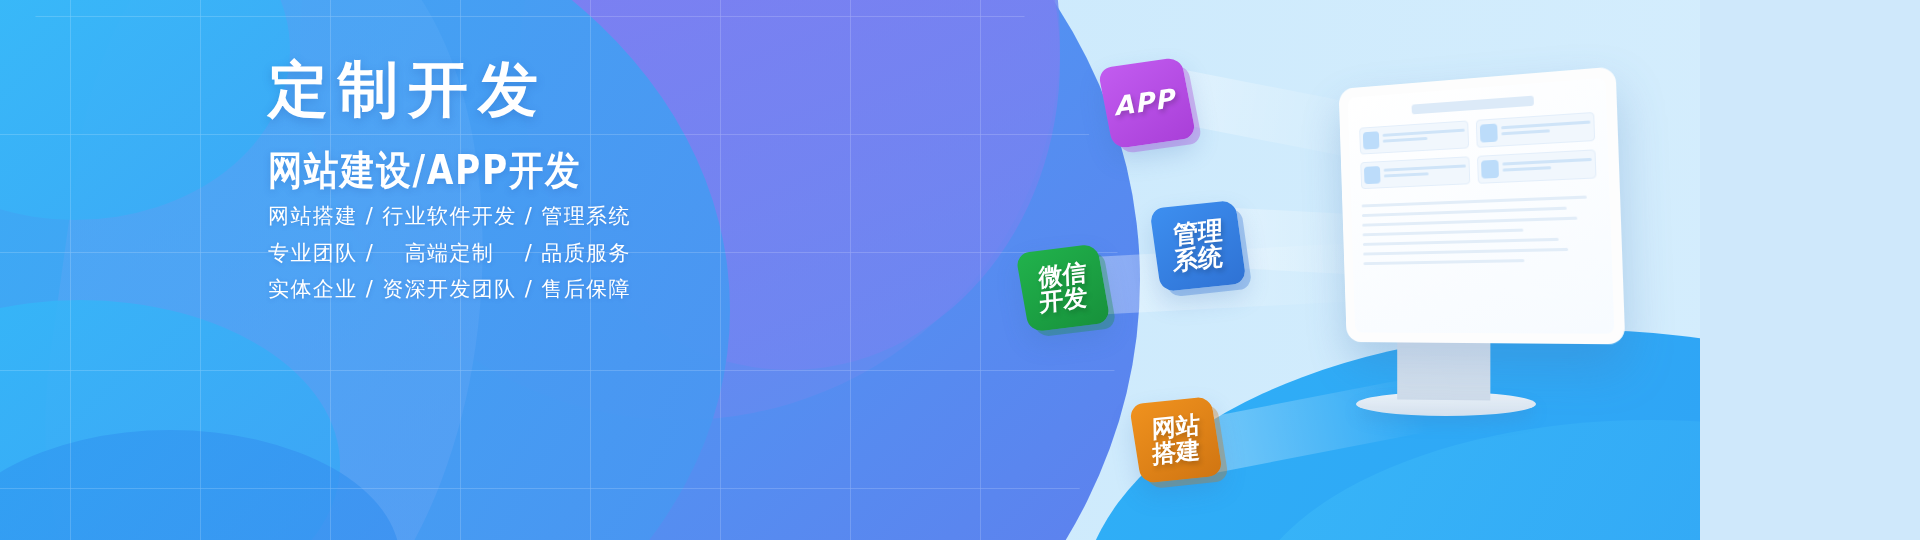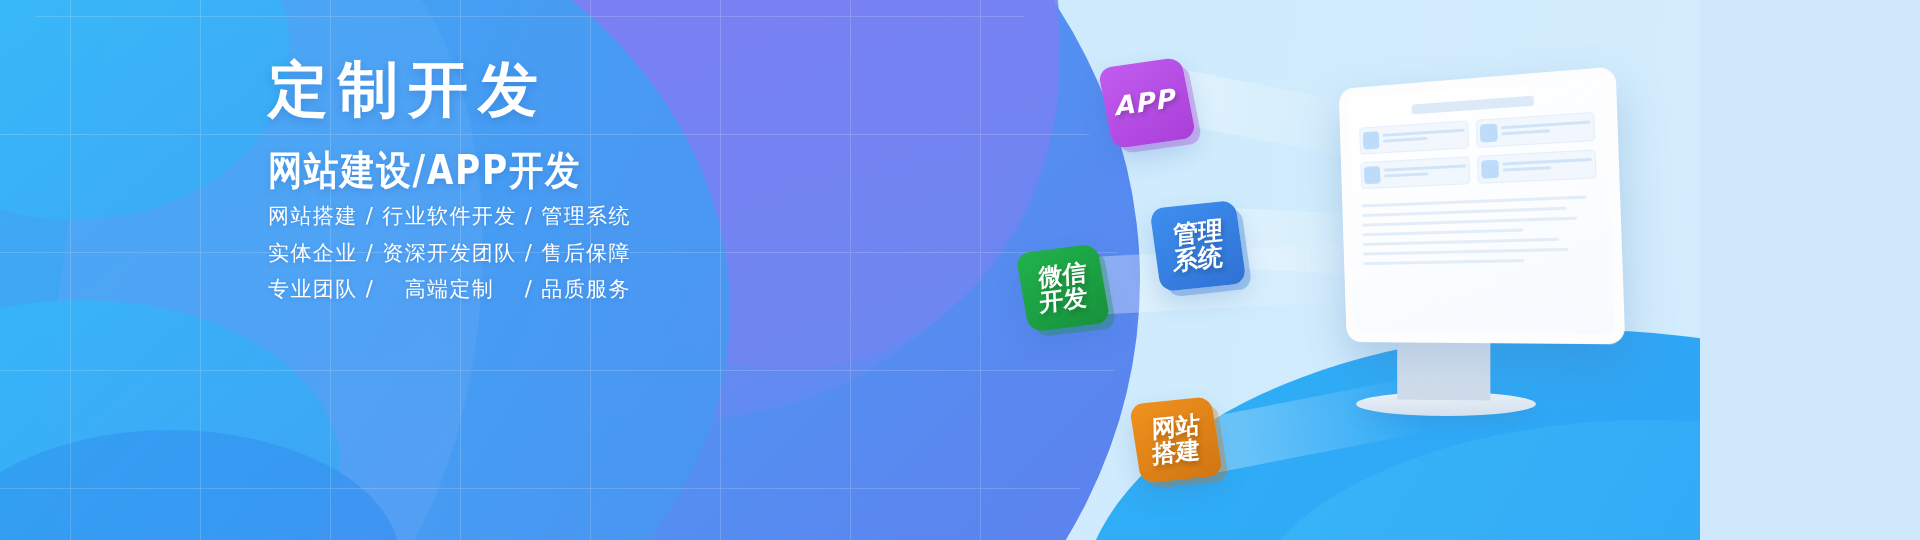--- a/index.html
+++ b/index.html
@@ -144,22 +144,22 @@
   <div class="beam" style="left:1160px;top:88px;width:230px;height:54px;transform:rotate(11deg);"></div>
   <div class="beam" style="left:1205px;top:212px;width:210px;height:60px;transform:rotate(3deg);"></div>
   <div class="beam" style="left:1075px;top:250px;width:300px;height:58px;transform:rotate(-3deg);"></div>
   <div class="beam" style="left:1175px;top:400px;width:250px;height:56px;transform:rotate(-11deg);"></div>
 
   <div class="copy">
     <div class="title">定制开发</div>
     <div class="subtitle">网站建设/APP开发</div>
     <div class="desc">
       <div class="desc-line">网站搭建 / 行业软件开发 / 管理系统</div>
+      <div class="desc-line">专业团队 /　 高端定制　 / 品质服务</div>
       <div class="desc-line">实体企业 / 资深开发团队 / 售后保障</div>
-      <div class="desc-line">专业团队 /　 高端定制　 / 品质服务</div>
     </div>
   </div>
 
   <div class="cards">
 
     <div class="card" id="card-app" style="left: 1105px; top: 62px; width: 84px; height: 82px; transform: rotate(-11deg) skewY(3deg); background: linear-gradient(150deg, rgb(194, 92, 240) 0%, rgb(169, 63, 216) 100%); box-shadow: rgba(169, 63, 216, 0.333) 6px 7px 0px -1px, rgba(60, 110, 180, 0.22) 0px 12px 24px;">
       <div class="ctext" style="font-size:26px;font-style:italic;letter-spacing:1px;">APP</div>
     </div>
 
     <div class="card" id="card-manage" style="left: 1155px; top: 204px; width: 86px; height: 84px; transform: rotate(-8deg) skewY(2deg); background: linear-gradient(150deg, rgb(61, 143, 240) 0%, rgb(47, 114, 212) 100%); box-shadow: rgba(47, 114, 212, 0.333) 6px 7px 0px -1px, rgba(60, 110, 180, 0.22) 0px 12px 24px;">

